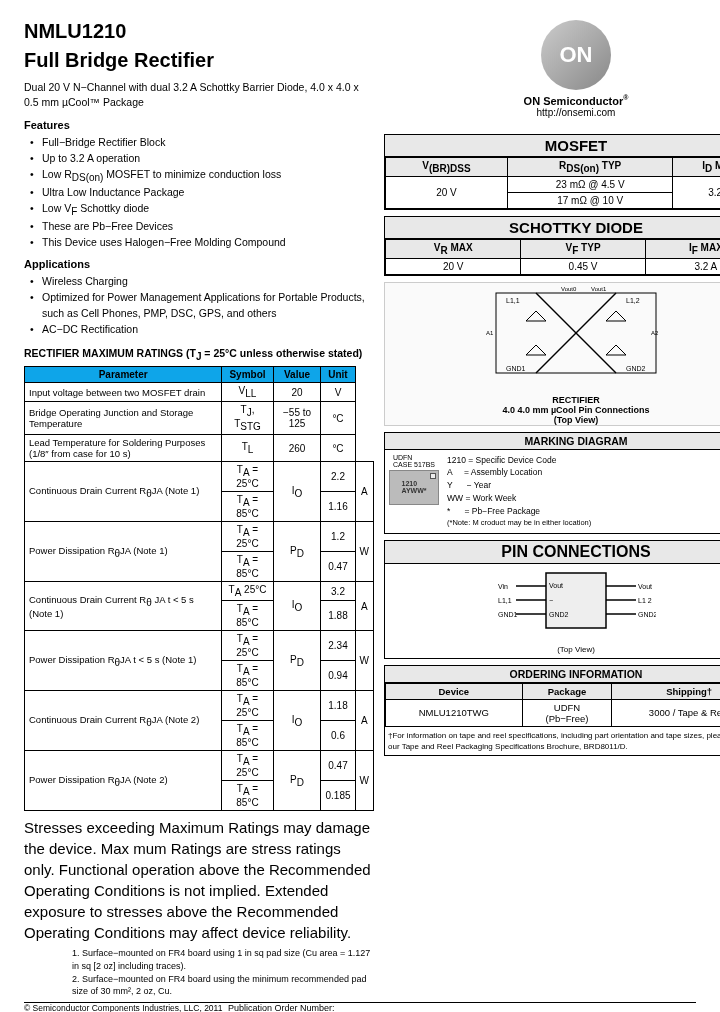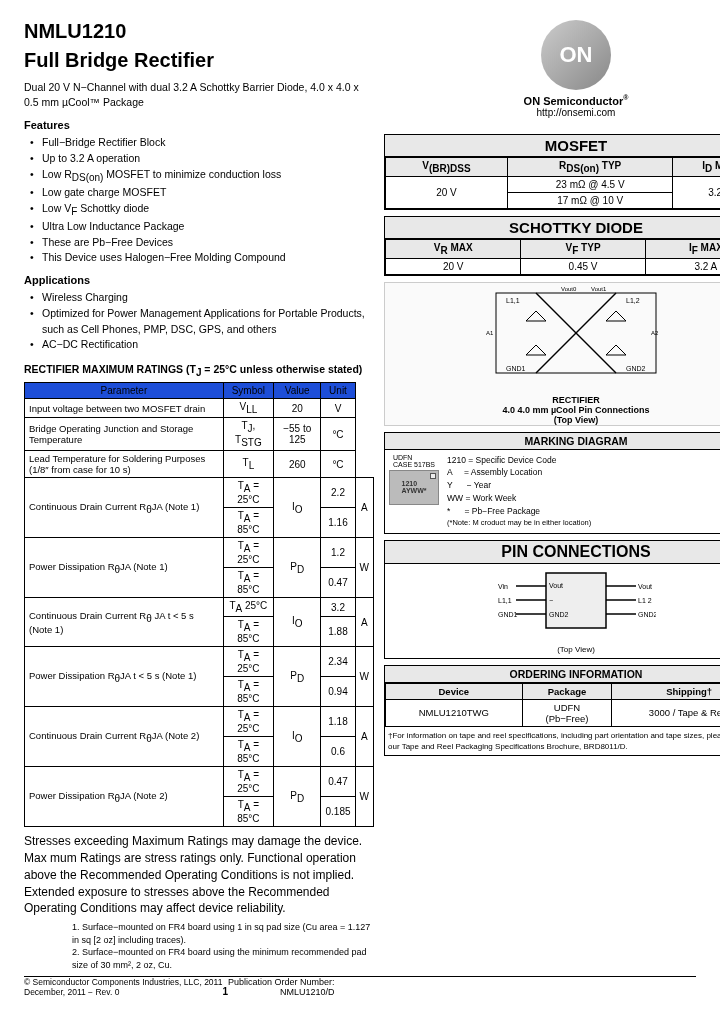--- a/index.html
+++ b/index.html
@@ -79,29 +79,29 @@
       width: 100%;
       border-collapse: collapse;
       font-size: 10px;
     }
     table.ratings-table th, table.ratings-table td {
       border: 1px solid #000;
       padding: 2px 4px;
       text-align: center;
     }
     table.ratings-table th {
-      background: #1d4ed8;
-      font-weight: normal;
+      background: #0ea5e9;
+      font-weight: bold;
     }
     table.ratings-table td.param-col {
       text-align: left;
       font-size: 9.5px;
     }
     .stresses-note {
-      font-size: 12px;
+      font-size: 15px;
       margin-top: 6px;
       line-height: 1.4;
     }
     .footnotes {
       font-size: 9px;
       margin-top: 4px;
       line-height: 1.4;
       margin-left: 48px;
     }
     
@@ -290,23 +290,22 @@
     <div class="left-col">
       <h1 class="part-number">NMLU1210</h1>
       <h2 class="product-name">Full Bridge Rectifier</h2>
       <p class="product-desc">Dual 20 V N−Channel with dual 3.2 A Schottky Barrier Diode, 4.0 x 4.0 x 0.5 mm µCool™ Package</p>
 
       <div class="section-title">Features</div>
       <ul class="feature-list">
         <li>Full−Bridge Rectifier Block</li>
         <li>Up to 3.2 A operation</li>
         <li>Low R<sub>DS(on)</sub> MOSFET to minimize conduction loss</li>
-        <li>Low gate charge MOSFET</li>
+        <li>Ultra Low Inductance Package</li>
         <li>Low V<sub>F</sub> Schottky diode</li>
-        <li>Ultra Low Inductance Package</li>
         <li>These are Pb−Free Devices</li>
         <li>This Device uses Halogen−Free Molding Compound</li>
       </ul>
 
       <div class="section-title">Applications</div>
       <ul class="feature-list">
         <li>Wireless Charging</li>
         <li>Optimized for Power Management Applications for Portable Products, such as Cell Phones, PMP, DSC, GPS, and others</li>
         <li>AC−DC Rectification</li>
       </ul>

